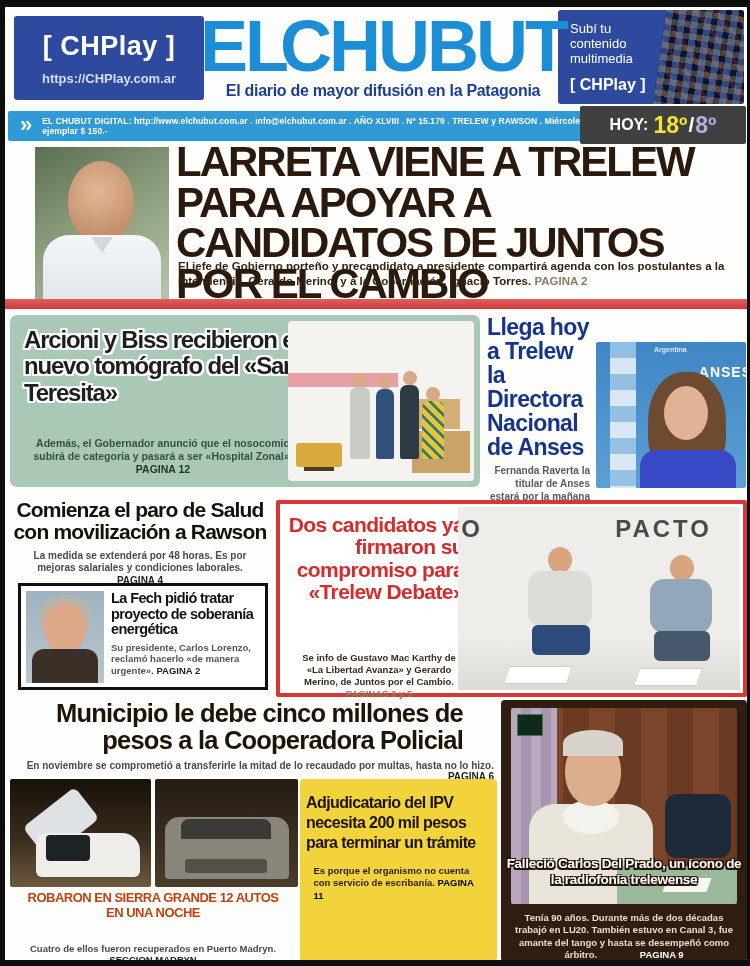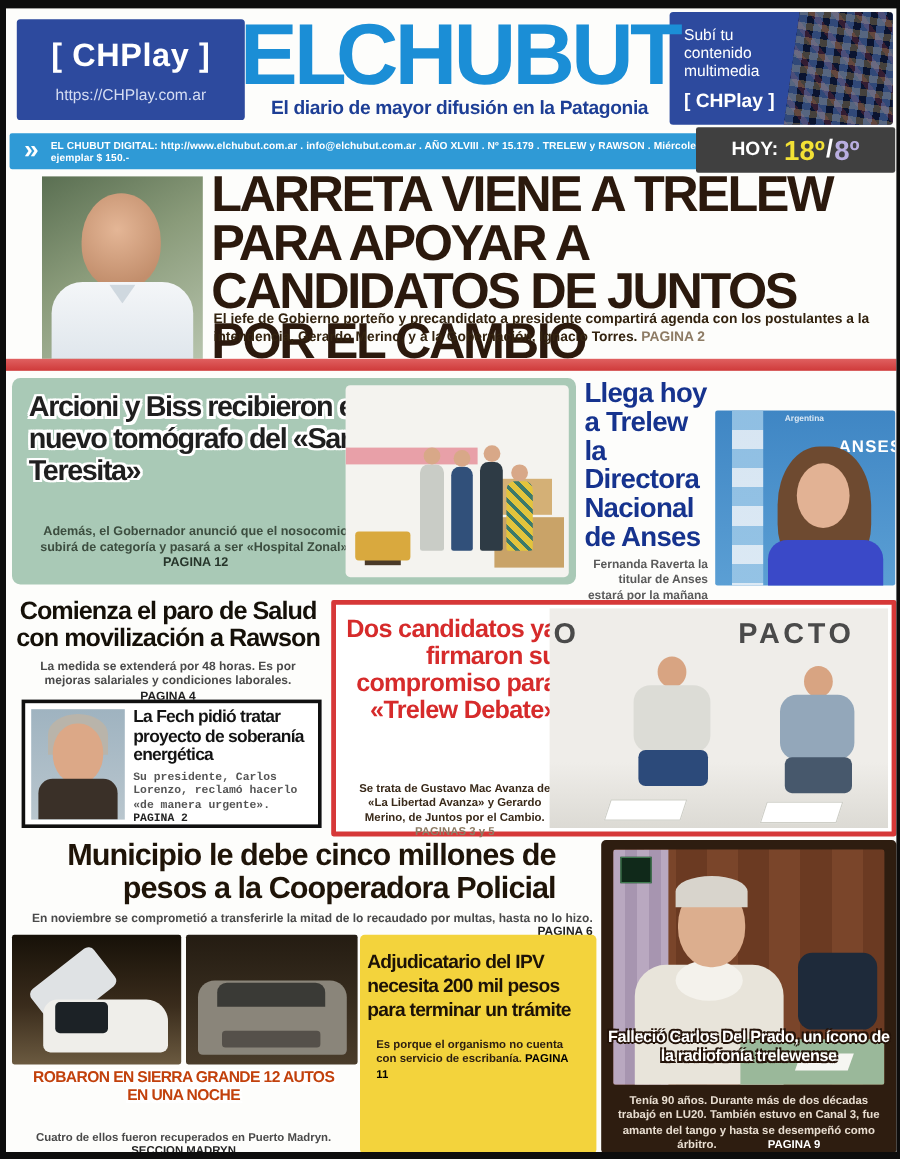--- a/index.html
+++ b/index.html
@@ -10,21 +10,21 @@
   .edge.top { left:0; top:0; width:750px; height:7px; }
   .edge.bottom { left:0; top:960px; width:750px; height:6px; }
   .edge.left { left:0; top:0; width:5px; height:966px; }
   .edge.right { left:747px; top:0; width:3px; height:966px; }
 
   .abs { position:absolute; }
 
   
   .promo-left { left:14px; top:16px; width:190px; height:84px; background:#2d4a9e; border-radius:3px; text-align:center; color:#fff; }
   .promo-left .brand { font-size:27px; font-weight:bold; margin-top:15px; letter-spacing:0.5px; }
-  .promo-left .url { font-size:13px; color:#d5ddf2; margin-top:9px; }
+  .promo-left .url { font-size:13px; color:#d5ddf2; margin-top:9px;font-weight:bold; }
 
   .logo-wrap { left:210px; top:14px; width:346px; height:92px; text-align:center; }
   .logo-row { display:flex; align-items:center; justify-content:center; height:64px; }
   .logo-txt { font-size:72px; font-weight:900; letter-spacing:-3px; color:#1b8ed6; line-height:1; position:relative; z-index:2; }
   .logo-map { width:50px; height:58px; background:#8dc63f; margin:0 -8px 0 2px; position:relative; z-index:1;
               clip-path:polygon(0 10%, 62% 0, 72% 12%, 88% 6%, 100% 28%, 90% 50%, 97% 72%, 72% 100%, 50% 86%, 0 92%); }
   .tagline { font-size:16px; font-weight:bold; color:#1d3e95; margin-top:4px; letter-spacing:-0.3px; }
 
   .promo-right { left:558px; top:10px; width:186px; height:94px; background:#2d4a9e; border-radius:3px; overflow:hidden; color:#fff; }
   .promo-right .txt { position:absolute; left:12px; top:12px; width:95px; font-size:13px; line-height:1.15; }
@@ -91,21 +91,21 @@
   .paro-deck { margin:6px auto 0; width:240px; font-size:10px; font-weight:bold; color:#4a4a4a; line-height:1.25; }
   .paro-deck .pref { color:#222; }
 
   .fech-box { left:18px; top:583px; width:250px; height:107px; border:3px solid #101010; background:#fff; }
   .fech-photo { position:absolute; left:5px; top:5px; width:78px; height:92px; background:linear-gradient(#9fb3c0,#b9c6ce); overflow:hidden; }
   .fech-hair { position:absolute; left:14px; top:4px; width:50px; height:34px; border-radius:50% 50% 0 0; background:#b9b4aa; }
   .fech-face { position:absolute; left:18px; top:12px; width:42px; height:50px; border-radius:48%; background:#dca887; }
   .fech-body { position:absolute; left:6px; top:58px; width:66px; height:34px; border-radius:12px 12px 0 0; background:#3a3028; }
   .fech-txt { position:absolute; left:90px; top:5px; width:152px; }
   .fech-hl { font-size:14.5px; font-weight:900; letter-spacing:-0.6px; line-height:1.08; color:#131313; }
-  .fech-deck { font-size:9.5px; font-weight:bold; color:#555; line-height:1.2; margin-top:4px;font-family:Liberation Mono, monospace; }
+  .fech-deck { font-size:9.5px; font-weight:bold; color:#555; line-height:1.2; margin-top:4px; }
   .fech-deck .pref { color:#222; }
 
   .debate-box { left:276px; top:500px; width:471px; height:197px; border:4px solid #d63838; border-radius:2px; background:#fff; }
   .debate-hl { position:absolute; left:8px; top:10px; width:176px; text-align:right; font-size:21px; font-weight:900; letter-spacing:-0.6px; line-height:1.07; color:#d62b2b; }
   .debate-deck { position:absolute; left:14px; top:148px; width:170px; text-align:center; font-size:9.5px; font-weight:bold; color:#3a2a1a; line-height:1.25; }
   .debate-deck .pref { color:#8d7b64; }
   .debate-photo { position:absolute; right:3px; top:3px; width:282px; height:183px; background:linear-gradient(#efede9 70%,#dcdad4); overflow:hidden; }
   .pacto-partial { position:absolute; left:-14px; top:8px; font-size:24px; font-weight:800; color:#4a4a4a; letter-spacing:3px; }
   .pacto { position:absolute; right:28px; top:8px; font-size:24px; font-weight:800; color:#4a4a4a; letter-spacing:3px; }
   .dman { position:absolute; }
@@ -267,21 +267,21 @@
       <div class="fech-deck">
         <span>Su presidente, Carlos Lorenzo, reclamó hacerlo «de manera urgente».</span>
         <span class="pref">PAGINA 2</span>
       </div>
     </div>
   </div>
 
   <div class="abs debate-box">
     <div class="debate-hl">Dos candidatos ya firmaron su compromiso para «Trelew Debate»</div>
     <div class="debate-deck">
-      <span>Se trata de Gustavo Mac Avanza de «La Libertad Avanza» y Gerardo Merino, de Juntos por el Cambio.</span>
+      <span>Se info de Gustavo Mac Karthy de «La Libertad Avanza» y Gerardo Merino, de Juntos por el Cambio.</span>
       <span class="pref">PAGINAS 3 y 5</span>
     </div>
     <div class="debate-photo">
       <div class="pacto-partial">TO</div>
       <div class="pacto">PACTO</div>
       <div class="dman m1">
         <div class="dhead"></div>
         <div class="torso"></div>
         <div class="legs"></div>
       </div>

